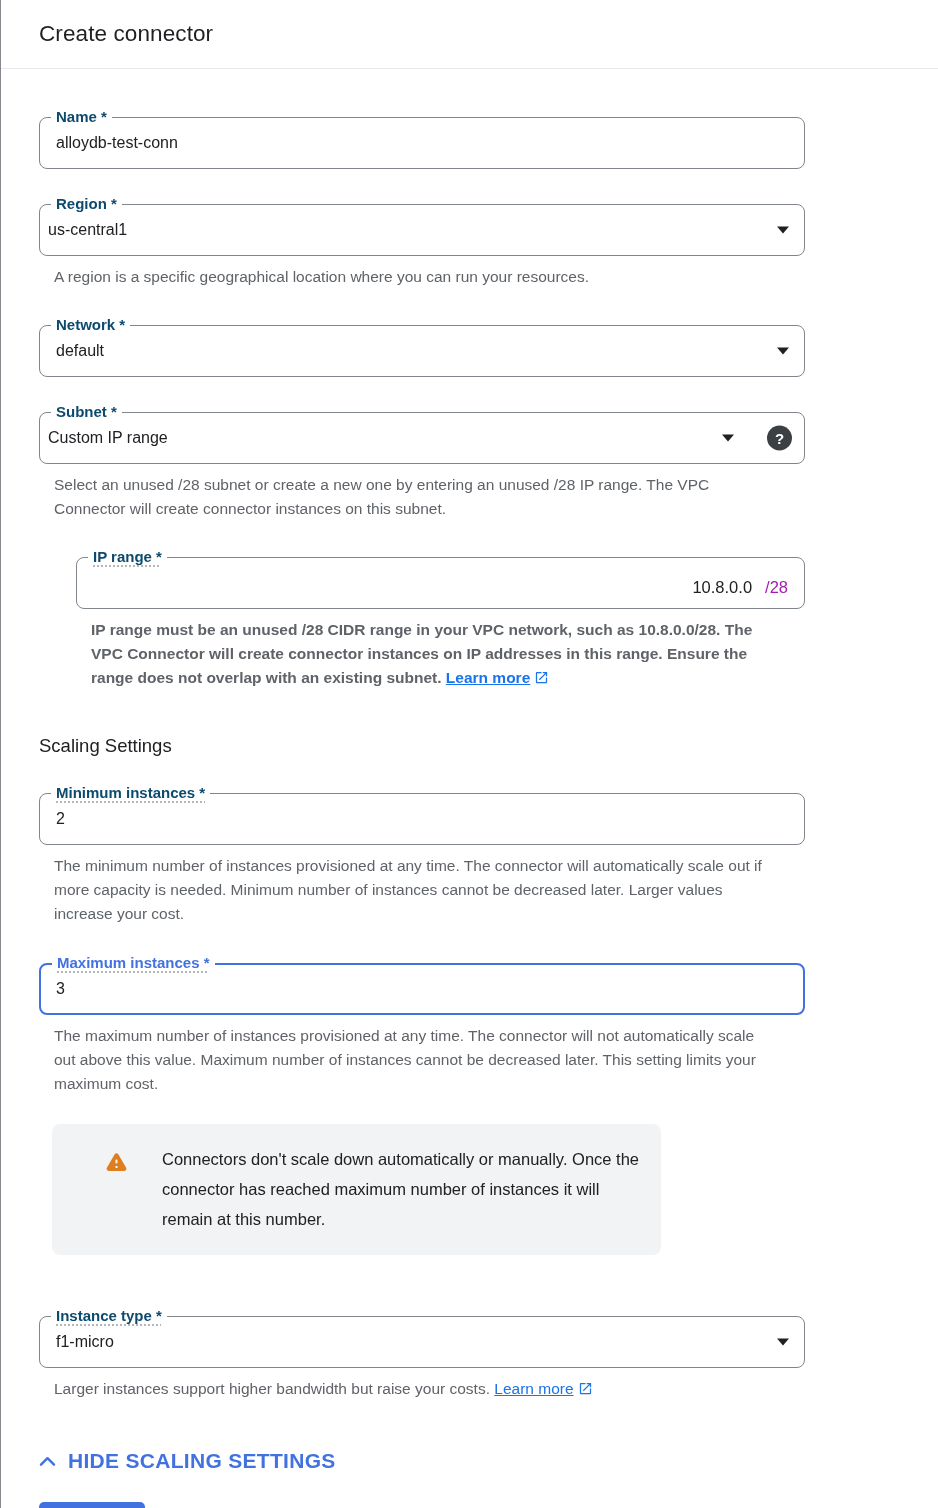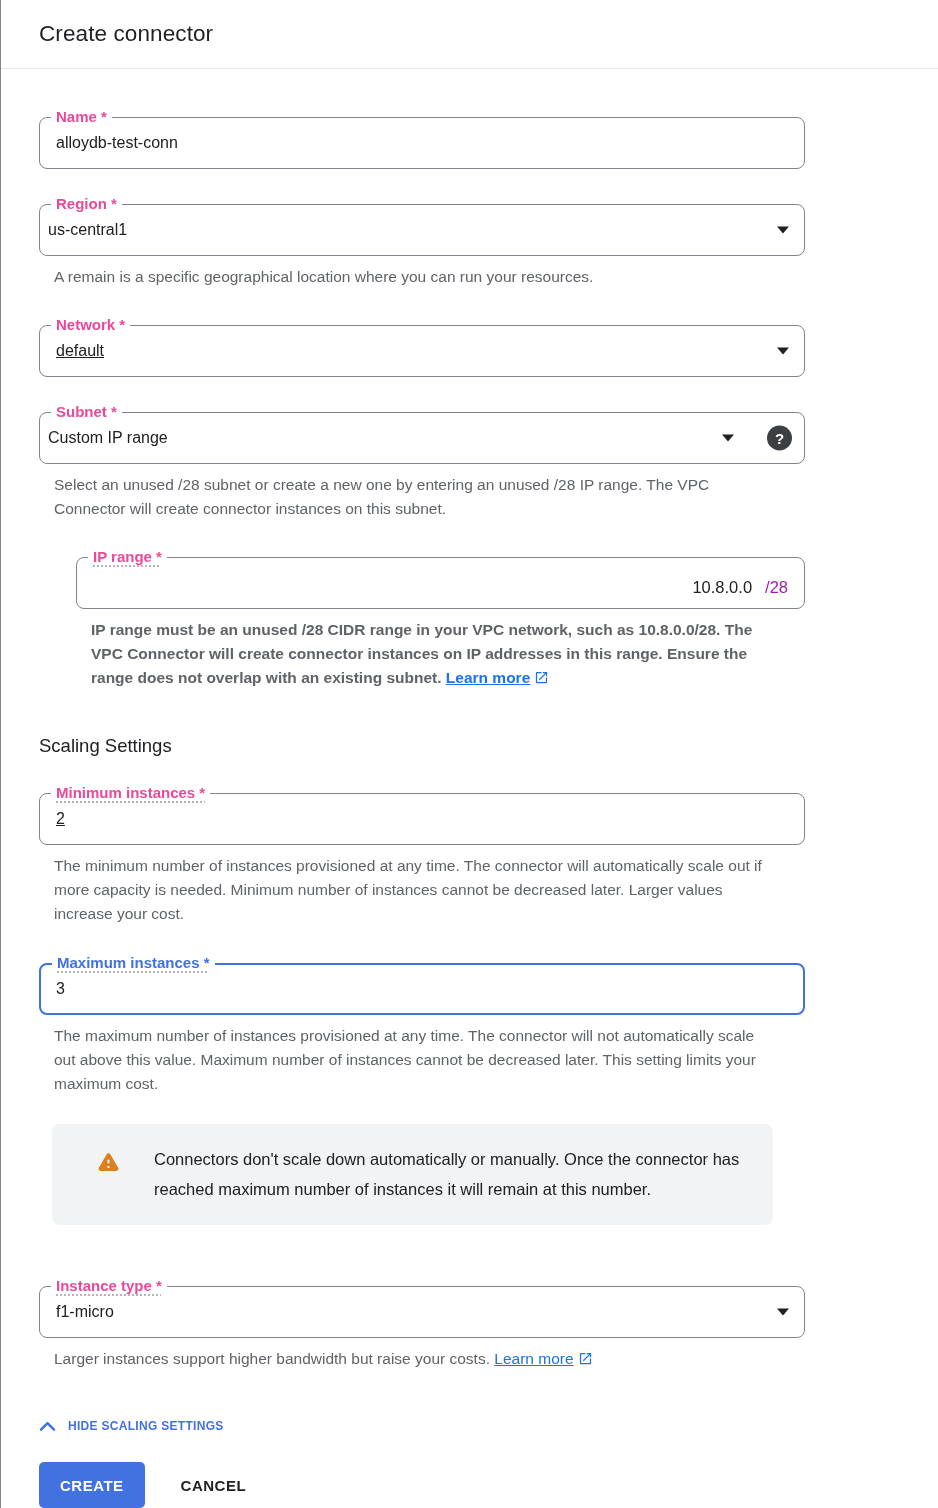--- a/index.html
+++ b/index.html
@@ -39,21 +39,21 @@
   }
   .field.select { cursor: pointer; }
   .flabel {
     position: absolute;
     top: -10px; left: 11px;
     background: #fff;
     padding: 0 5px;
     font-size: 15px;
     font-weight: 700;
     line-height: 18px;
-    color: #ec4899;
+    color: #0c4a6e;
     white-space: nowrap;
   }
   .flabel.dotted {
     text-decoration: underline dotted #9aa0a6;
     text-underline-offset: 4px;
   }
   .fvalue { font-size: 16px; color: #202124; }
   .field.focused {
     border: 2px solid var(--accent-blue, #4272df);
     padding: 12px 15px;
@@ -113,47 +113,47 @@
   .section-heading {
     margin-top: 45px;
     font-size: 18.5px;
     font-weight: 400;
     color: #202124;
   }
 
   .warning-box {
     margin-top: 28px;
     margin-left: 13px;
-    width: 721px;
+    width: 609px;
     background: var(--warning-bg, #f1f3f4);
     border-radius: 8px;
     display: flex;
     align-items: flex-start;
-    padding: 20px 0 21px;
+    padding: 20px 8px 21px;
   }
   .warning-icon { flex: none; margin: 5px 0 0 44px; }
   .warning-text {
     margin-left: 33px;
     width: 596px;
     font-size: 16.5px;
     line-height: 30px;
     color: #202124;
   }
 
   .toggle-row {
     margin-top: 48px;
     display: flex;
     align-items: center;
     cursor: pointer;
     width: max-content;
   }
   .toggle-label {
     margin-left: 12px;
     color: var(--accent-blue, #4272df);
-    font-size: 12px;
+    font-size: 21px;
     font-weight: 700;
     letter-spacing: 0.3px;
   }
 
   .actions { margin-top: 29px; display: flex; align-items: center; }
   .btn {
     height: 46px;
     border: none;
     font-family: inherit;
     font-size: 15px;
@@ -170,21 +170,21 @@
   .btn-text {
     background: transparent;
     color: #202124;
     padding: 0 12px;
     margin-left: 24px;
   }
 
   
   .mt-48 { margin-top: 48px; }
   .mt-35 { margin-top: 35px; padding-left: 8px; }
-  .mt-36 { margin-top: 36px; text-decoration: underline; }
+  .mt-36 { margin-top: 36px; }
   .mt-37 { margin-top: 37px; }
   .mt-61 { margin-top: 61px; }
 </style>
 </head>
 <body>
 
 <header class="page-header">
   <h1 class="page-title">Create connector</h1>
 </header>
 
@@ -193,21 +193,21 @@
   <div class="field mt-48">
     <span class="flabel">Name *</span>
     <span class="fvalue">alloydb-test-conn</span>
   </div>
 
   <div class="field select mt-35">
     <span class="flabel">Region *</span>
     <span class="fvalue">us-central1</span>
     <span class="dd-arrow"></span>
   </div>
-  <p class="helper">A remain is a specific geographical location where you can run your resources.</p>
+  <p class="helper">A region is a specific geographical location where you can run your resources.</p>
 
   <div class="field select mt-36">
     <span class="flabel">Network *</span>
     <span class="fvalue">default</span>
     <span class="dd-arrow"></span>
   </div>
 
   <div class="field select mt-35">
     <span class="flabel">Subnet *</span>
     <span class="fvalue">Custom IP range</span>

